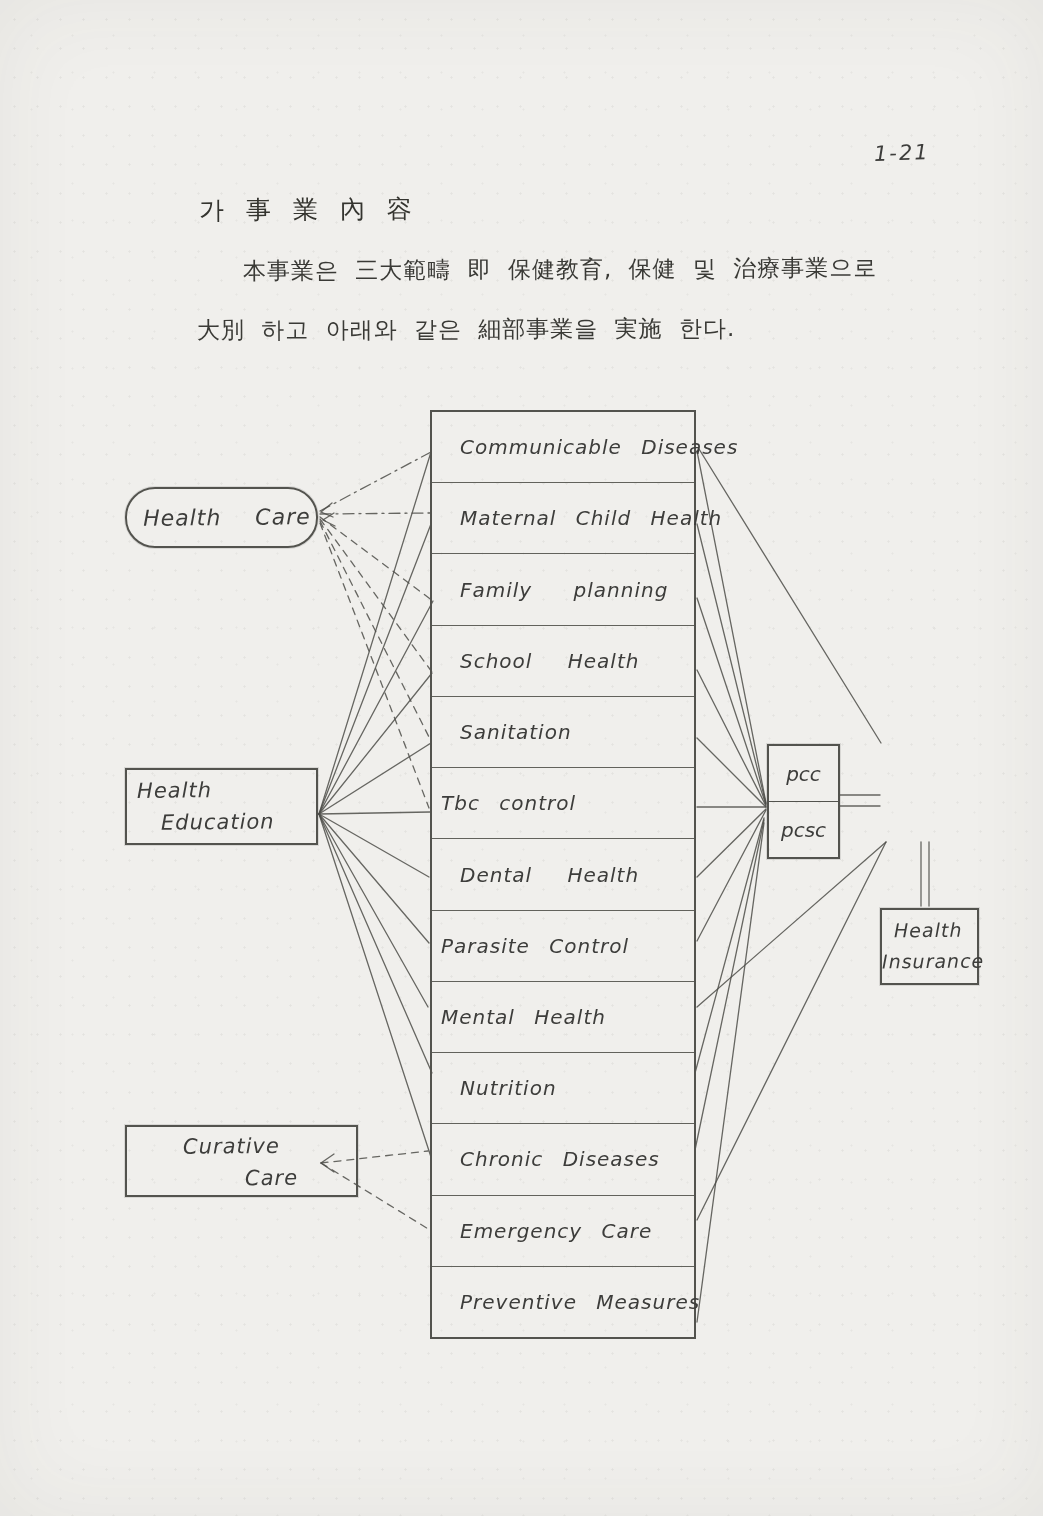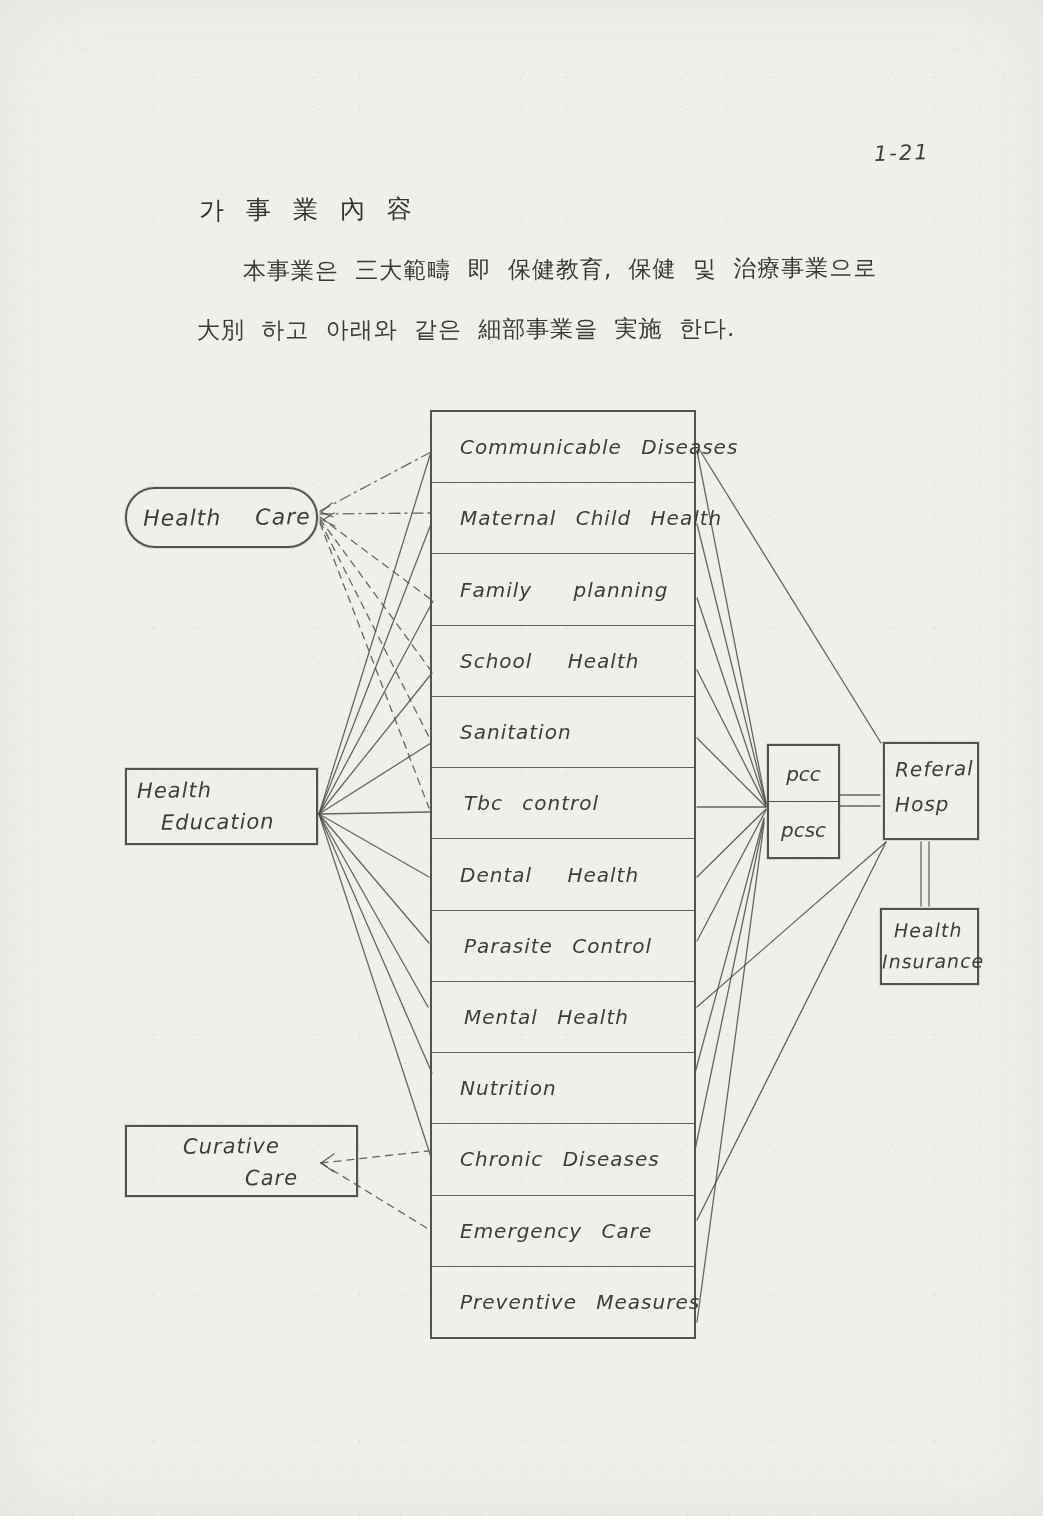--- a/index.html
+++ b/index.html
@@ -61,21 +61,21 @@
     border:2px solid #53534e;
     display:flex;flex-direction:column;
   }
   .row{
     flex:1;display:flex;align-items:center;
     border-bottom:1px solid #62625c;
     font-size:20px;letter-spacing:1px;word-spacing:12px;
     padding-left:28px;
   }
   .row:last-child{border-bottom:none;}
-  .row:nth-child(6),.row:nth-child(8),.row:nth-child(9){padding-left:32px;font-style:italic;}
+  .row:nth-child(6),.row:nth-child(8),.row:nth-child(9){padding-left:9px;font-style:italic;}
   .row:nth-child(3){word-spacing:34px;text-align:center;}
   .row:nth-child(4),.row:nth-child(7){word-spacing:28px;}
 
   .pcc-box{left:767px;top:744px;width:69px;height:111px;display:flex;flex-direction:column;}
   .pcc-box .cell{flex:1;display:flex;align-items:center;justify-content:center;font-size:20px;}
   .pcc-box .cell.top{border-bottom:1.5px solid #53534e;}
 
   .rh-box{left:883px;top:742px;width:92px;height:94px;}
   .rh-box .line{padding-left:10px;line-height:35px;font-size:20px;transform:rotate(-1deg);}
   .rh-box .l1{padding-top:8px;}
@@ -166,23 +166,19 @@
       <div class="row hw">Chronic Diseases</div>
       <div class="row hw">Emergency Care</div>
       <div class="row hw">Preventive Measures</div>
     </div>
 
   <div class="box pcc-box">
     <div class="hw cell top">pcc</div>
     <div class="hw cell">pcsc</div>
   </div>
 
-  <div class="box rh-box">
-    <div class="hw line l1">Referal</div>
-    <div class="hw line l2">Hosp</div>
-  </div>
 
   <div class="box ins-box">
     <div class="hw line l1">Health</div>
     <div class="hw line l2">Insurance</div>
   </div>
 
 </div>
 
 </body></html>

